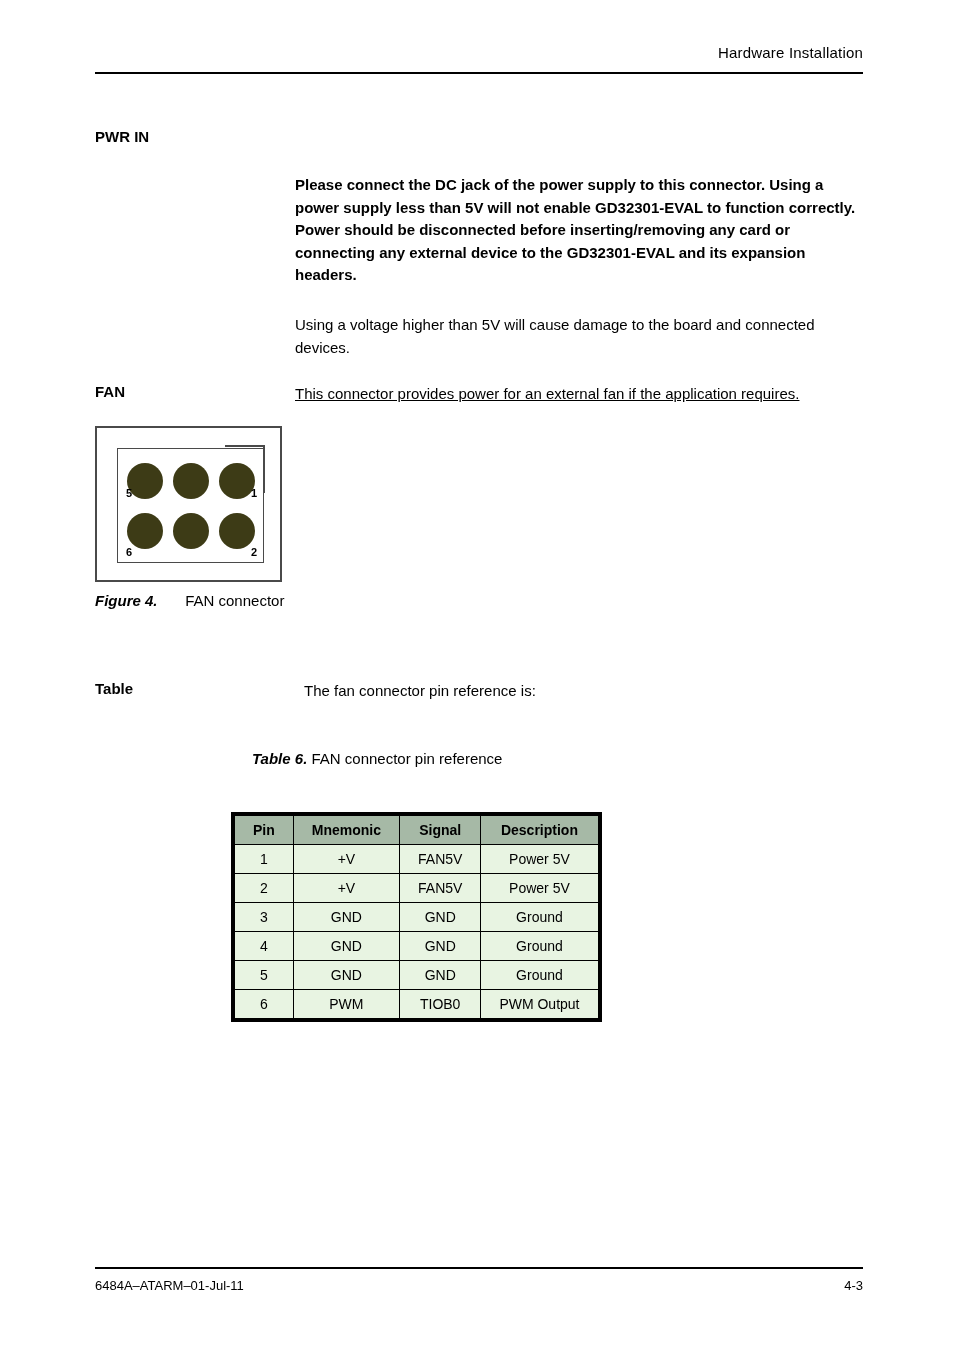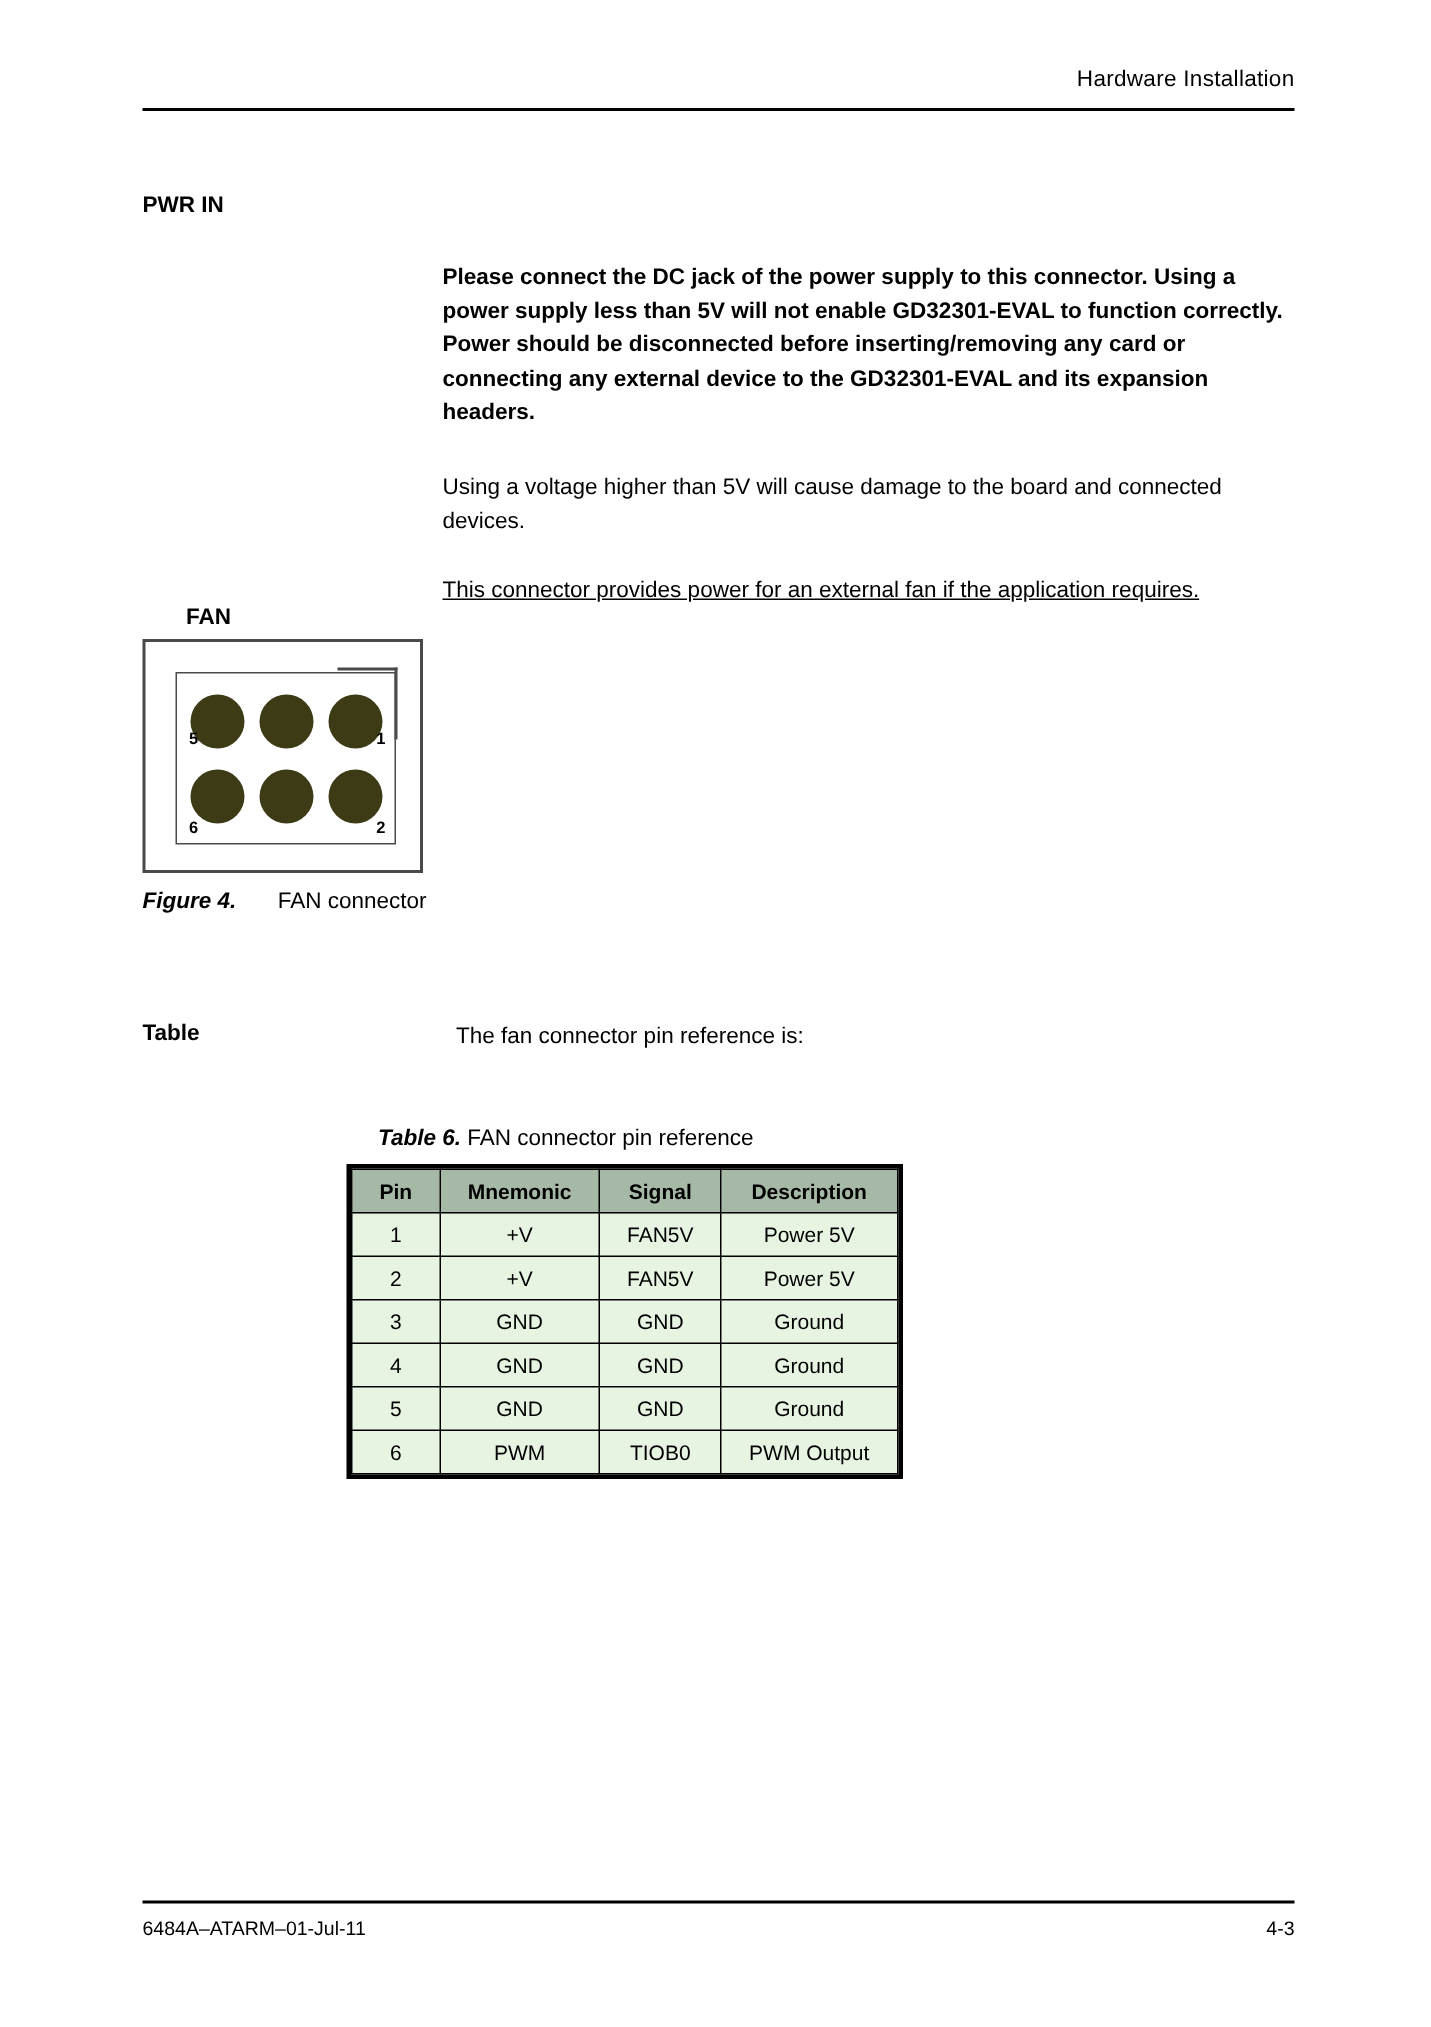--- a/index.html
+++ b/index.html
@@ -9,21 +9,21 @@
   .header-title { position: absolute; right: 91px; top: 44px; font-size: 15px; letter-spacing: 0.2px; }
 
   .body-text { position: absolute; left: 295px; width: 562px; font-size: 15px; line-height: 1.5; }
   .p1 { top: 128px; }
   .p2 { top: 174px; font-weight: bold; }
   .p3 { top: 314px; }
   .p4 { top: 383px; text-decoration: underline; }
 
   .margin-bold { position: absolute; left: 95px; font-size: 15px; font-weight: 700; }
   .m1 { top: 128px; }
-  .m2 { top: 403px; margin-left: 29px; }
+  .m2 { top: 383px; }
 
   .figure { position: absolute; left: 95px; top: 426px; width: 187px; height: 156px; border: 2px solid #4a4a4a; background: #ffffff; }
   .figure-inner { position: absolute; left: 20px; top: 20px; width: 147px; height: 115px; border: 1.5px solid #4a4a4a; }
   .pin-marker { position: absolute; right: -2px; top: -4px; width: 40px; height: 48px; border: 2px solid #4a4a4a; border-left: none; border-bottom: none; }
   .pin-row { display: flex; justify-content: center; gap: 10px; position: absolute; left: 0; right: 0; }
   .row-top { top: 14px; }
   .row-bot { top: 64px; }
   .pin { width: 36px; height: 36px; border-radius: 50%; background: #3d3b16; }
   .pin-label-1 { position: absolute; right: 6px; top: 38px; font-size: 11px; font-weight: 700; }
   .pin-label-2 { position: absolute; left: 8px; bottom: 4px; font-size: 11px; font-weight: 700; }
@@ -34,21 +34,21 @@
   .fig-caption { position: absolute; left: 95px; top: 590px; font-size: 15px; line-height: 1.45; }
   .fig-caption .lbl { display: inline-block; width: 86px; font-weight: 700; font-style: italic; }
 
   .p5 { position: absolute; left: 304px; top: 680px; width: 554px; font-size: 15px; line-height: 1.5; }
   .margin-bold.m3 { top: 680px; }
 
   .tbl-caption { position: absolute; left: 234px; top: 750px; font-size: 15px; margin-left: 18px; }
   .tbl-caption .lbl { font-weight: 700; font-style: italic; }
 
   .tbl-wrap { position: absolute; left: 234px; top: 779px; }
-  table.pins { border-collapse: collapse; }
+  table.pins { border-collapse: collapse; margin-top: 36px; }
   table.pins th { background: #a6b9a6; border: 1.5px solid #000; padding: 6px 18px; font-size: 14px; font-weight: 700; text-align: center; }
   table.pins td { background: #e8f4e2; border: 1.5px solid #000; padding: 6px 18px; font-size: 14px; text-align: center; }
   table.pins .wide { min-width: 116px; }
   table.pins { outline: 3px solid #000; }
 
   .footer-rule { position: absolute; left: 95px; right: 91px; top: 1267px; border-top: 2px solid #000; }
   .footer-left { position: absolute; left: 95px; top: 1278px; font-size: 13px; }
   .footer-right { position: absolute; right: 91px; top: 1278px; font-size: 13px; }
 </style>
 </head>

